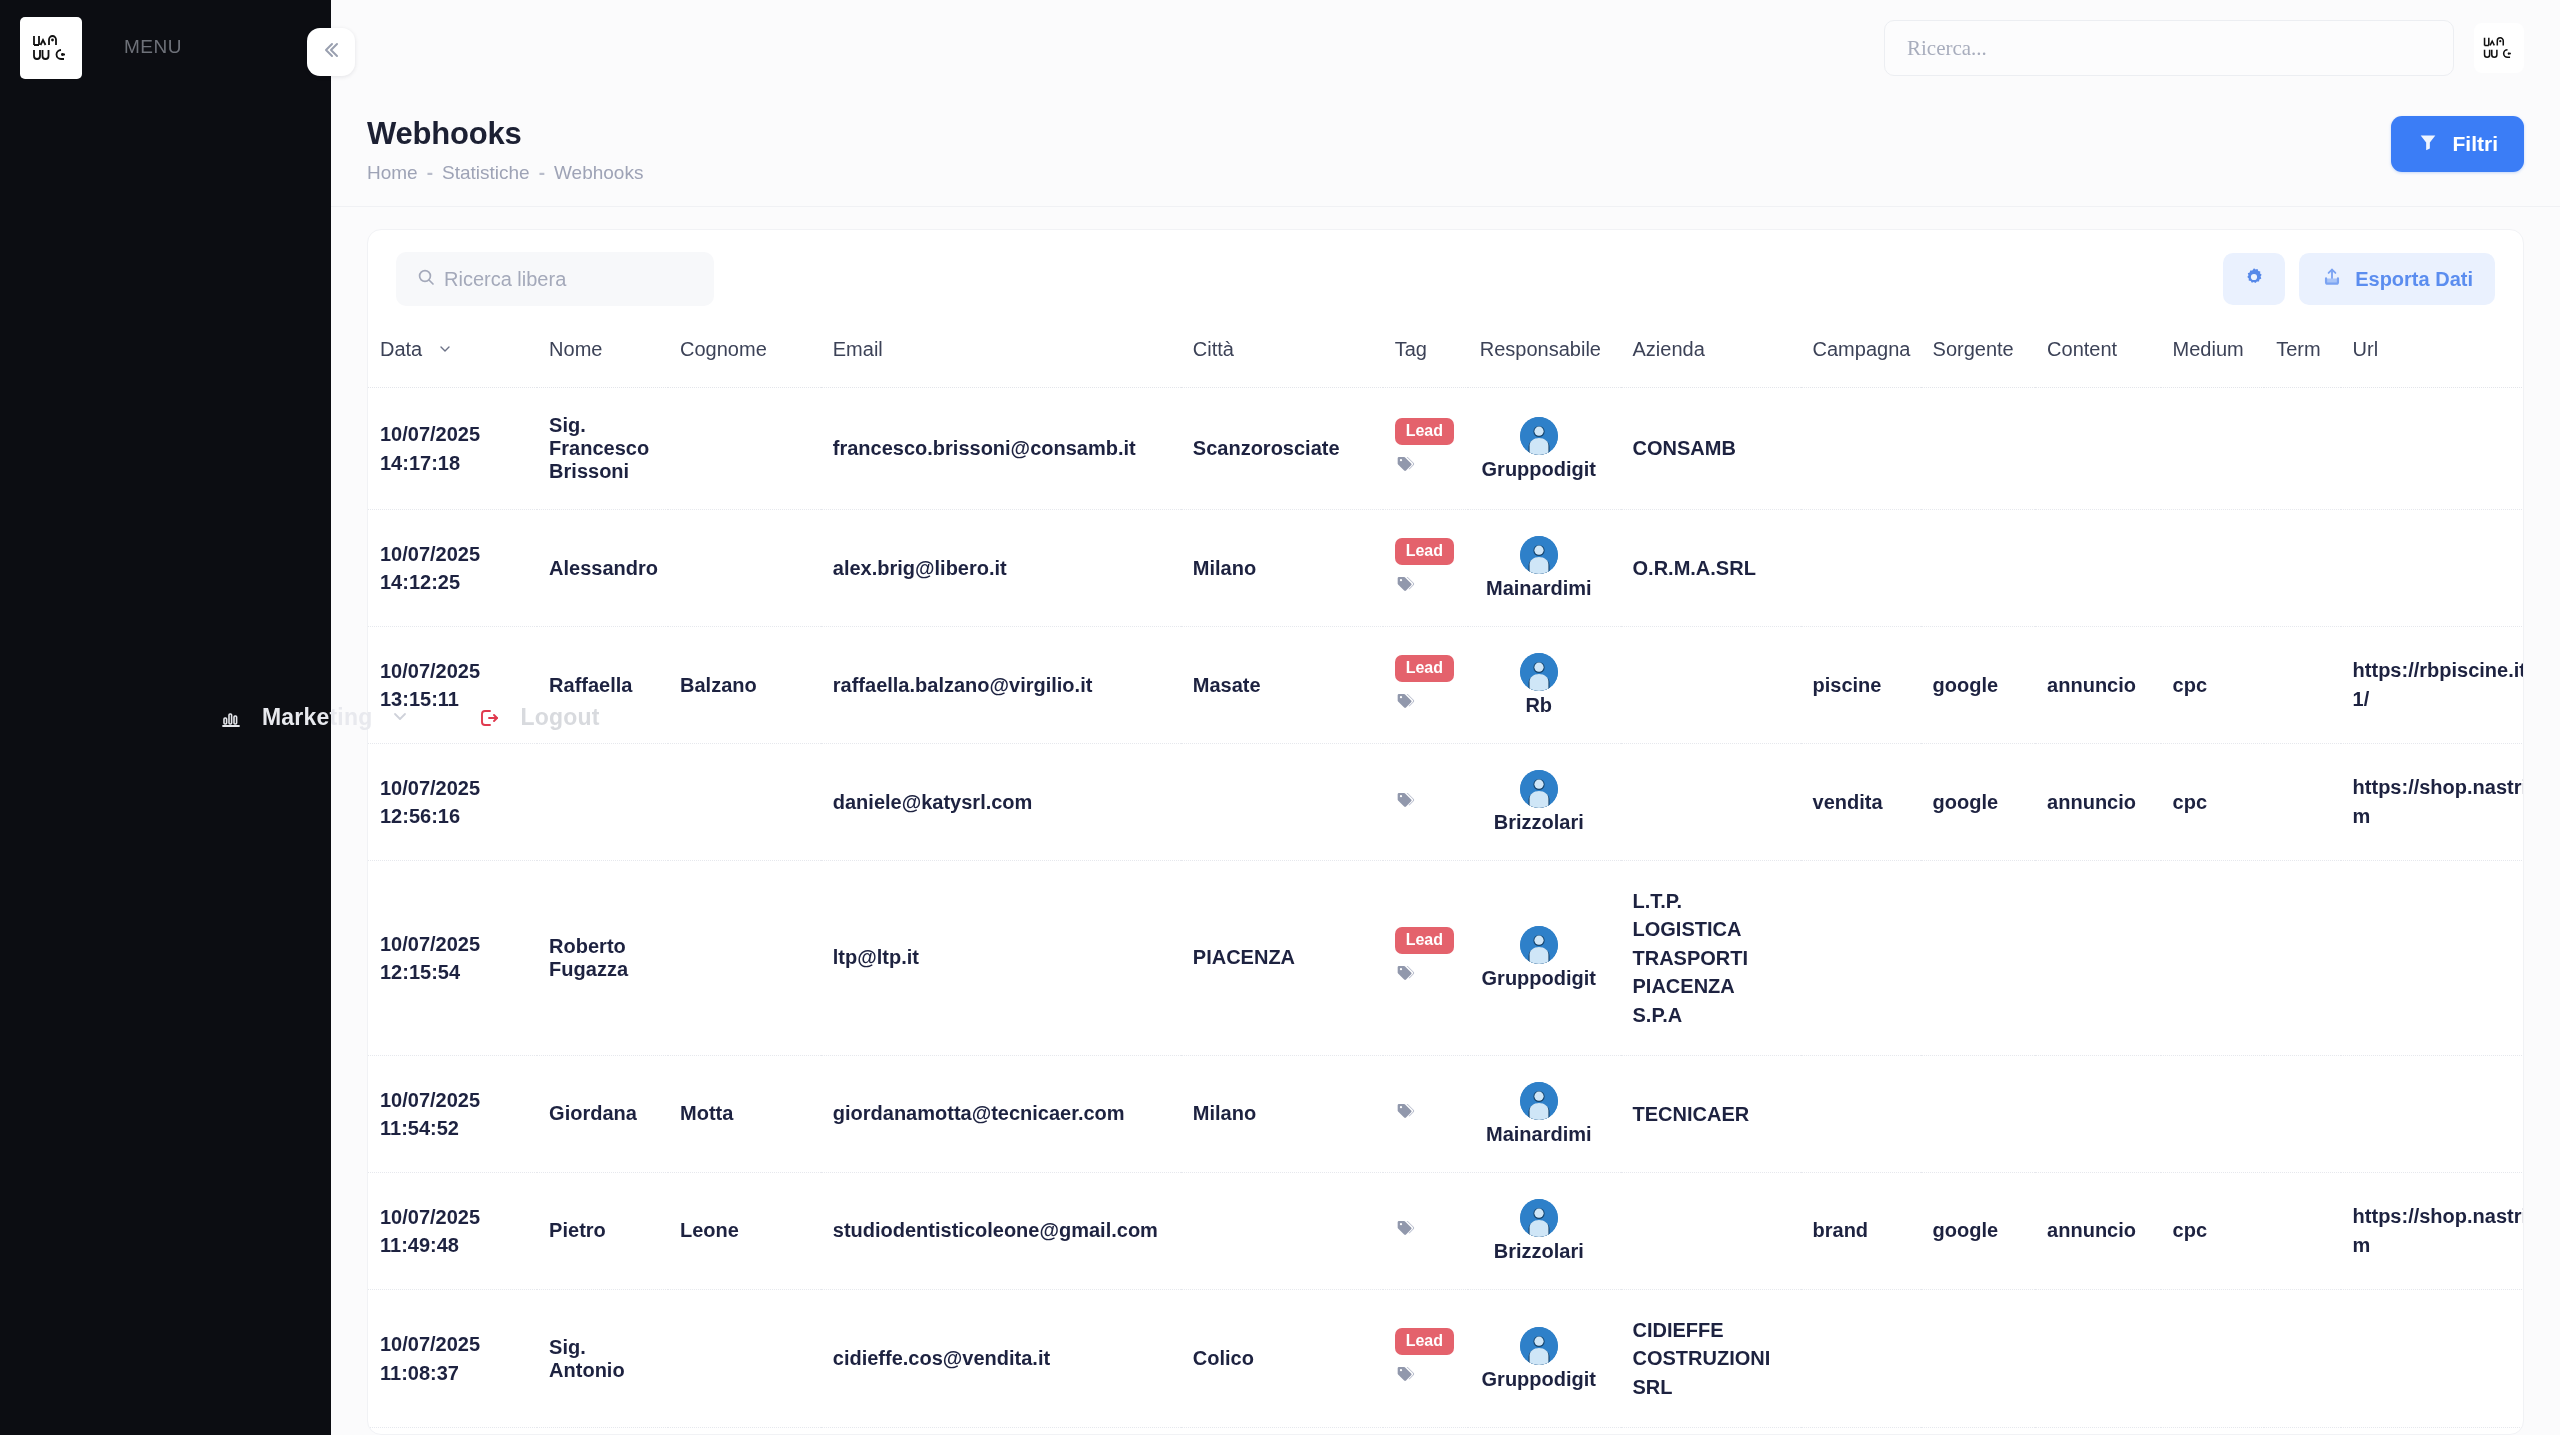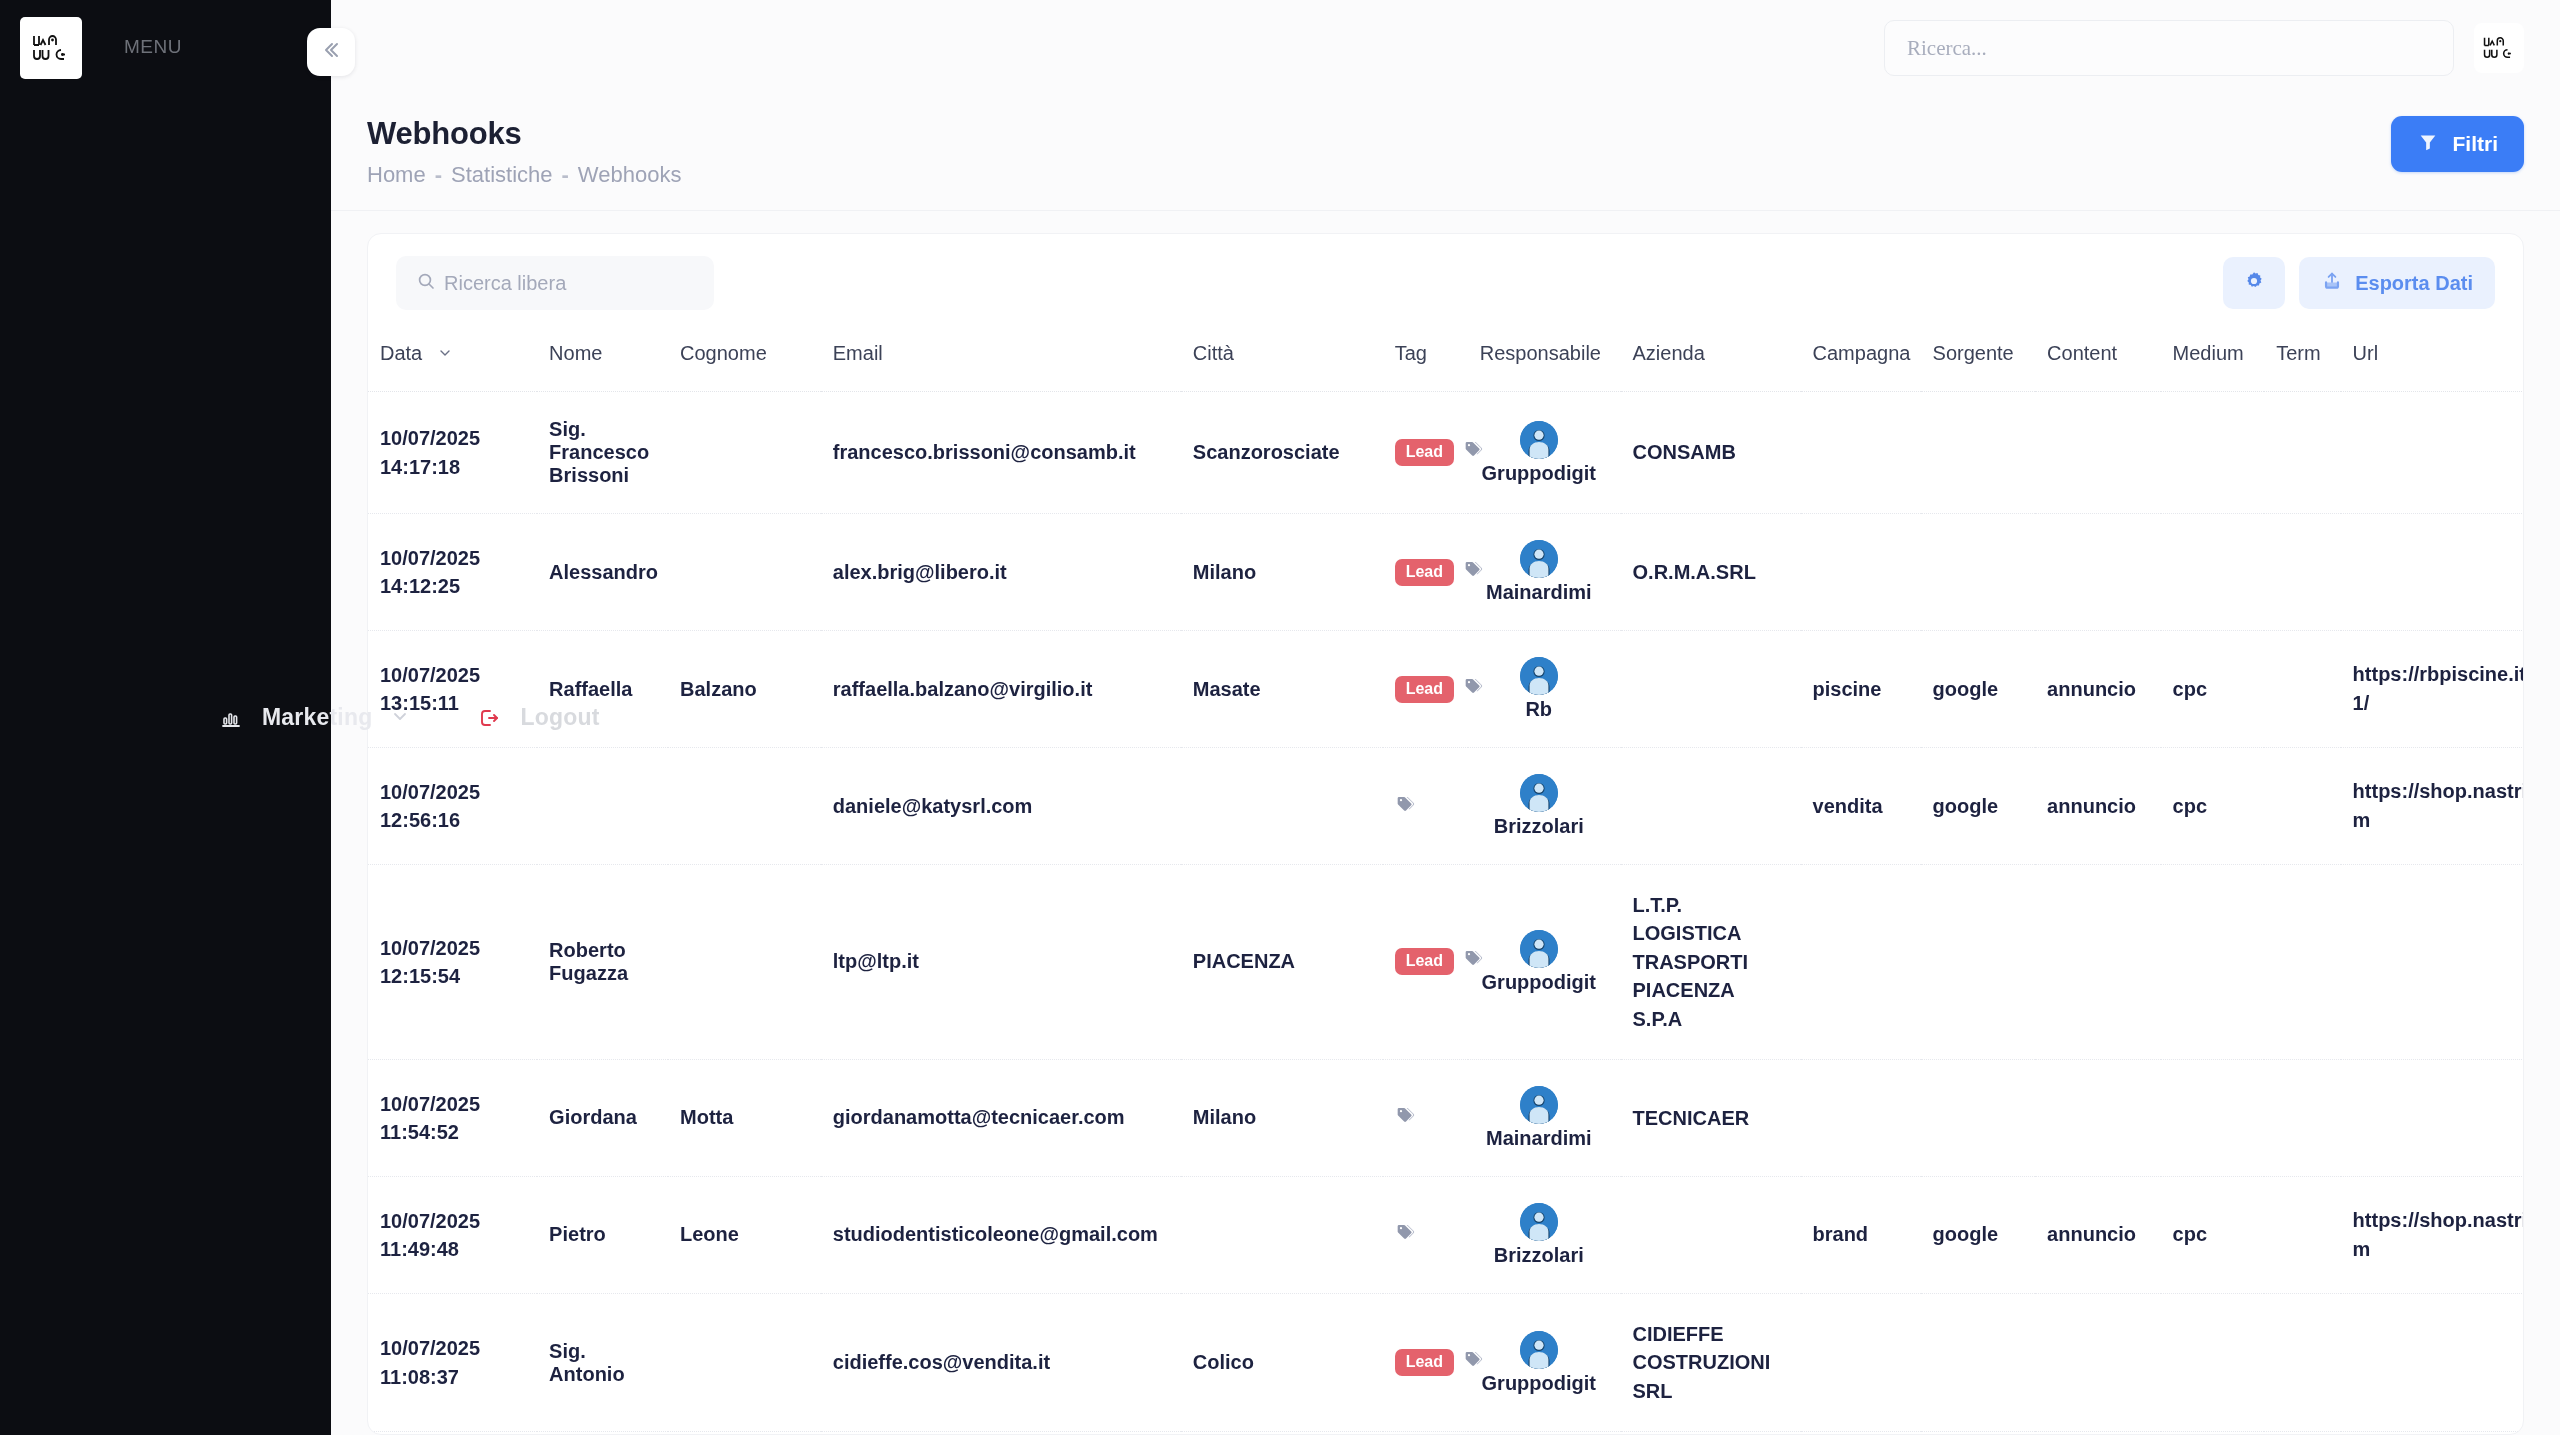--- a/index.html
+++ b/index.html
@@ -68,21 +68,21 @@
     width: 50px; height: 50px; background: #fff; border-radius: 8px;
     display: flex; align-items: center; justify-content: center;
   }
 
   .pagehead {
     padding: 20px 36px 22px 36px; border-bottom: 1px solid #f0f1f4;
     display: flex; align-items: flex-start; justify-content: space-between;
     background: #fbfbfc;
   }
   .page-title { font-size: 31px; font-weight: 700; color: #1c2033; letter-spacing: -.2px; }
-  .breadcrumb { margin-top: 10px; font-size: 22px; color: #9ea3b6; display: flex; align-items: center; gap: 9px; }
+  .breadcrumb { margin-top: 10px; font-size: 19px; color: #9ea3b6; display: flex; align-items: center; gap: 9px; }
   .breadcrumb .sep { color: #b9bdcb; font-weight: 700; }
   .breadcrumb .crumb { cursor: pointer; }
 
   .btn-filtri {
     display: flex; align-items: center; gap: 14px;
     background: #3b7df6; color: #fff; border: none; border-radius: 11px;
     height: 56px; padding: 0 26px; font-size: 21px; font-weight: 700;
     font-family: "Liberation Sans", sans-serif; cursor: pointer;
     box-shadow: 0 1px 3px rgba(59,125,246,.28);
   }
@@ -143,21 +143,21 @@
   .col-medium  { width: 95px; }
   .col-term    { width: 70px; }
   .col-url     { width: 300px; }
 
   td.c-data   { padding-left: 12px; }
   .date-line  { line-height: 1.42; }
   td.c-email, td.c-camp, td.c-sorg, td.c-cont, td.c-medium, td.c-url { font-weight: 700; }
   td.c-camp, td.c-sorg, td.c-cont, td.c-medium, td.c-term { font-weight: 400; color: #2b3050; }
   td.c-url { font-weight: 700; color: #1d2240; white-space: normal; word-break: break-all; line-height: 1.45; }
 
-  .tagcell { display: flex; flex-direction: row; align-items: flex-start; gap: 9px; }
+  .tagcell { display: flex; flex-direction: column; align-items: flex-start; gap: 9px; }
   .badge-lead {
     background: #e4626c; color: #ffffff; border-radius: 7px;
     font-size: 16px; font-weight: 700; padding: 3px 11px 4px 11px; line-height: 1.25;
   }
   .tag-ico { opacity: .95; }
 
   .respcell { display: flex; flex-direction: column; align-items: center; gap: 3px; width: 118px; }
   .avatar {
     width: 38px; height: 38px; border-radius: 50%;
     background: #2d7ec7; display: block; overflow: hidden; position: relative;

